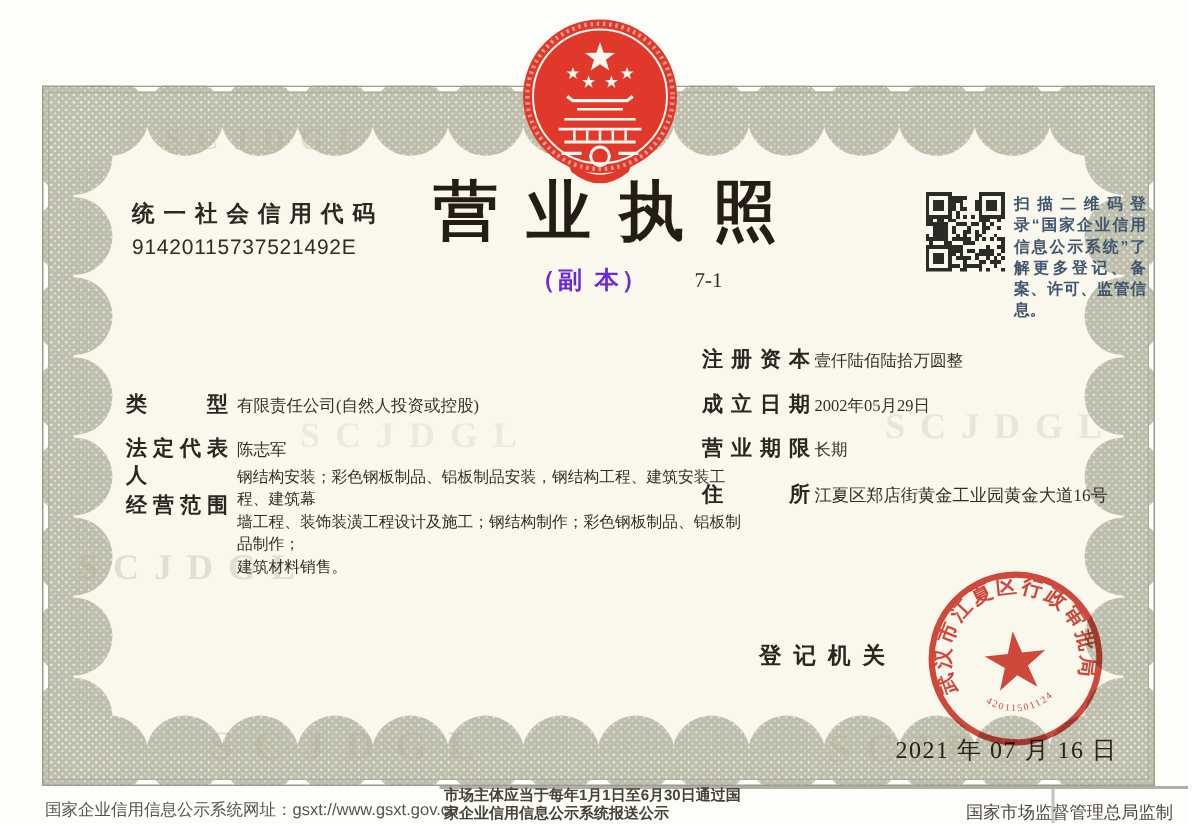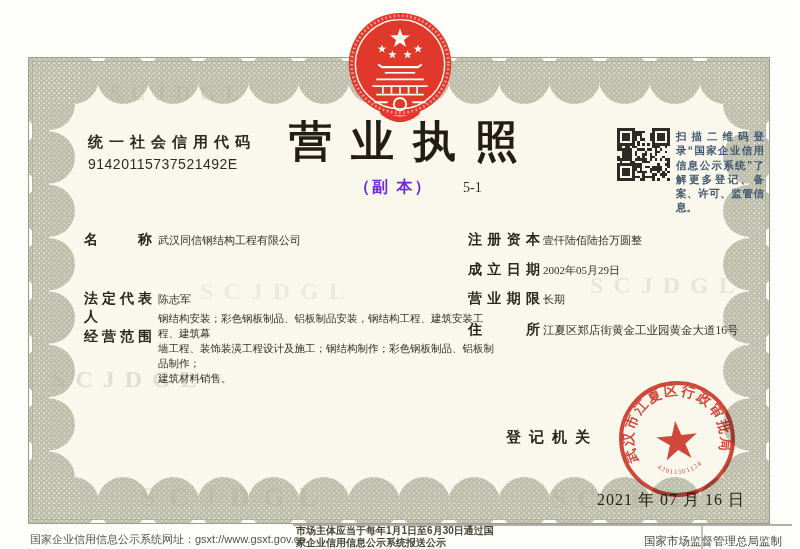--- a/index.html
+++ b/index.html
@@ -193,21 +193,21 @@
       <path d="M35,89 H85" stroke-width="2"></path>
       <circle cx="60" cy="99" r="6.5" stroke-width="2"></circle>
       <path d="M33,97 H47 M73,97 H87" stroke-width="2.2"></path>
     </g>
   </svg>
 
   <div class="abs credit-label">统一社会信用代码</div>
   <div class="abs credit-code">91420115737521492E</div>
   <h1 class="abs title">营业执照</h1>
   <div class="abs subtitle">（副 本）</div>
-  <div class="abs pageno">5-1</div>
+  <div class="abs pageno">7-1</div>
 
   <svg class="qr" id="qr-svg" viewBox="0 0 21 21" shape-rendering="crispEdges">
     <g id="qr-modules" fill="#2b2b28">
         <rect x="7" y="1" width="1" height="1"></rect>
         <rect x="8" y="1" width="1" height="1"></rect>
         <rect x="9" y="1" width="1" height="1"></rect>
         <rect x="10" y="1" width="1" height="1"></rect>
         <rect x="7" y="2" width="1" height="1"></rect>
         <rect x="8" y="2" width="1" height="1"></rect>
         <rect x="9" y="2" width="1" height="1"></rect>
@@ -351,23 +351,23 @@
         <path d="M0,0h7v7h-7z M1,1h5v5h-5z" fill-rule="evenodd"></path>
         <rect x="2" y="2" width="3" height="3"></rect>
         <path d="M14,0h7v7h-7z M15,1h5v5h-5z" fill-rule="evenodd"></path>
         <rect x="16" y="2" width="3" height="3"></rect>
         <path d="M0,14h7v7h-7z M1,15h5v5h-5z" fill-rule="evenodd"></path>
         <rect x="2" y="16" width="3" height="3"></rect>
       </g>
   </svg>
   <div class="abs qr-caption">扫描二维码登录“国家企业信用信息公示系统”了解更多登记、备案、许可、监管信息。</div>
 
-  <div class="row" style="left:84px;top:231px;">
-    <span class="lab lab-l">名称</span>
-    <span class="val">武汉同信钢结构工程有限公司</span>
+  <div class="row" style="left:84px;top:261px;">
+    <span class="lab lab-l">类型</span>
+    <span class="val">有限责任公司(自然人投资或控股)</span>
   </div>
   <div class="row" style="left:84px;top:290px;justify-content:center;">
     <span class="lab lab-l">法定代表人</span>
     <span class="val">陈志军</span>
   </div>
   <div class="abs lab lab-l" style="left:84px;top:328px;">经营范围</div>
   <div class="val-wrap">钢结构安装；彩色钢板制品、铝板制品安装，钢结构工程、建筑安装工程、建筑幕
 墙工程、装饰装潢工程设计及施工；钢结构制作；彩色钢板制品、铝板制品制作；
 建筑材料销售。</div>
 

